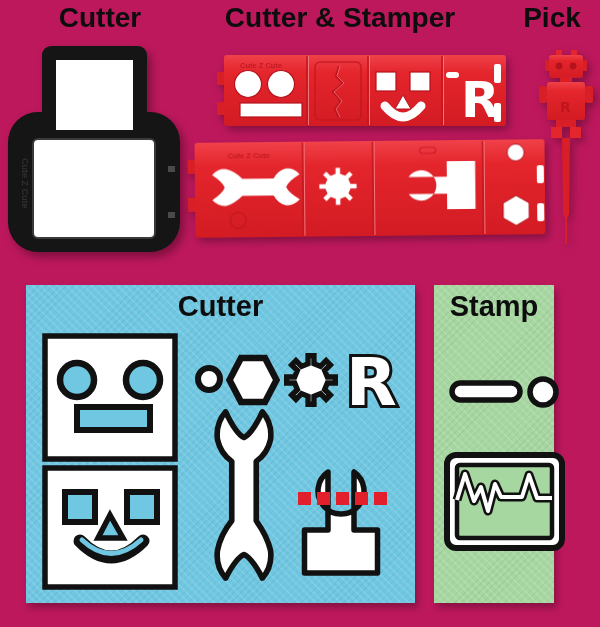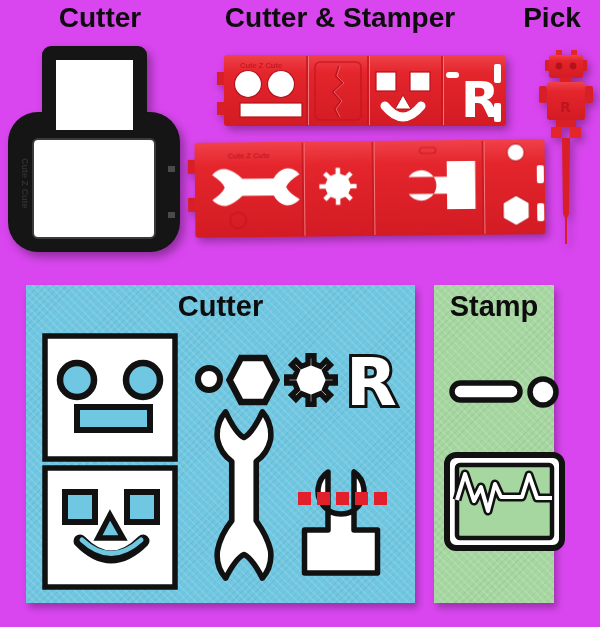--- a/index.html
+++ b/index.html
@@ -1,16 +1,16 @@
 <!DOCTYPE html>
 <html><head>
 <meta charset="utf-8">
 <style>
   html,body{margin:0;padding:0;background:#fff;}
-  #stage{position:relative;width:600px;height:627px;background:#d946ef;overflow:hidden;
+  #stage{position:relative;width:600px;height:627px;background:#be185d;overflow:hidden;
          font-family:"Liberation Sans",sans-serif;}
   .top-label{position:absolute;top:2px;font-weight:bold;font-size:28px;color:#0d0d0d;
              text-align:center;letter-spacing:0px;}
   #label-cutter{left:28px;width:144px;}
   #label-cutter-stamper{left:206px;width:268px;}
   #label-pick{left:504px;width:96px;}
   #top-art{position:absolute;left:0;top:0;width:600px;height:627px;}
   .panel{position:absolute;top:285px;height:318px;box-shadow:3px 5px 7px rgba(0,0,0,.28);}
   .panel::before{content:"";position:absolute;inset:0;pointer-events:none;
       background-image:

